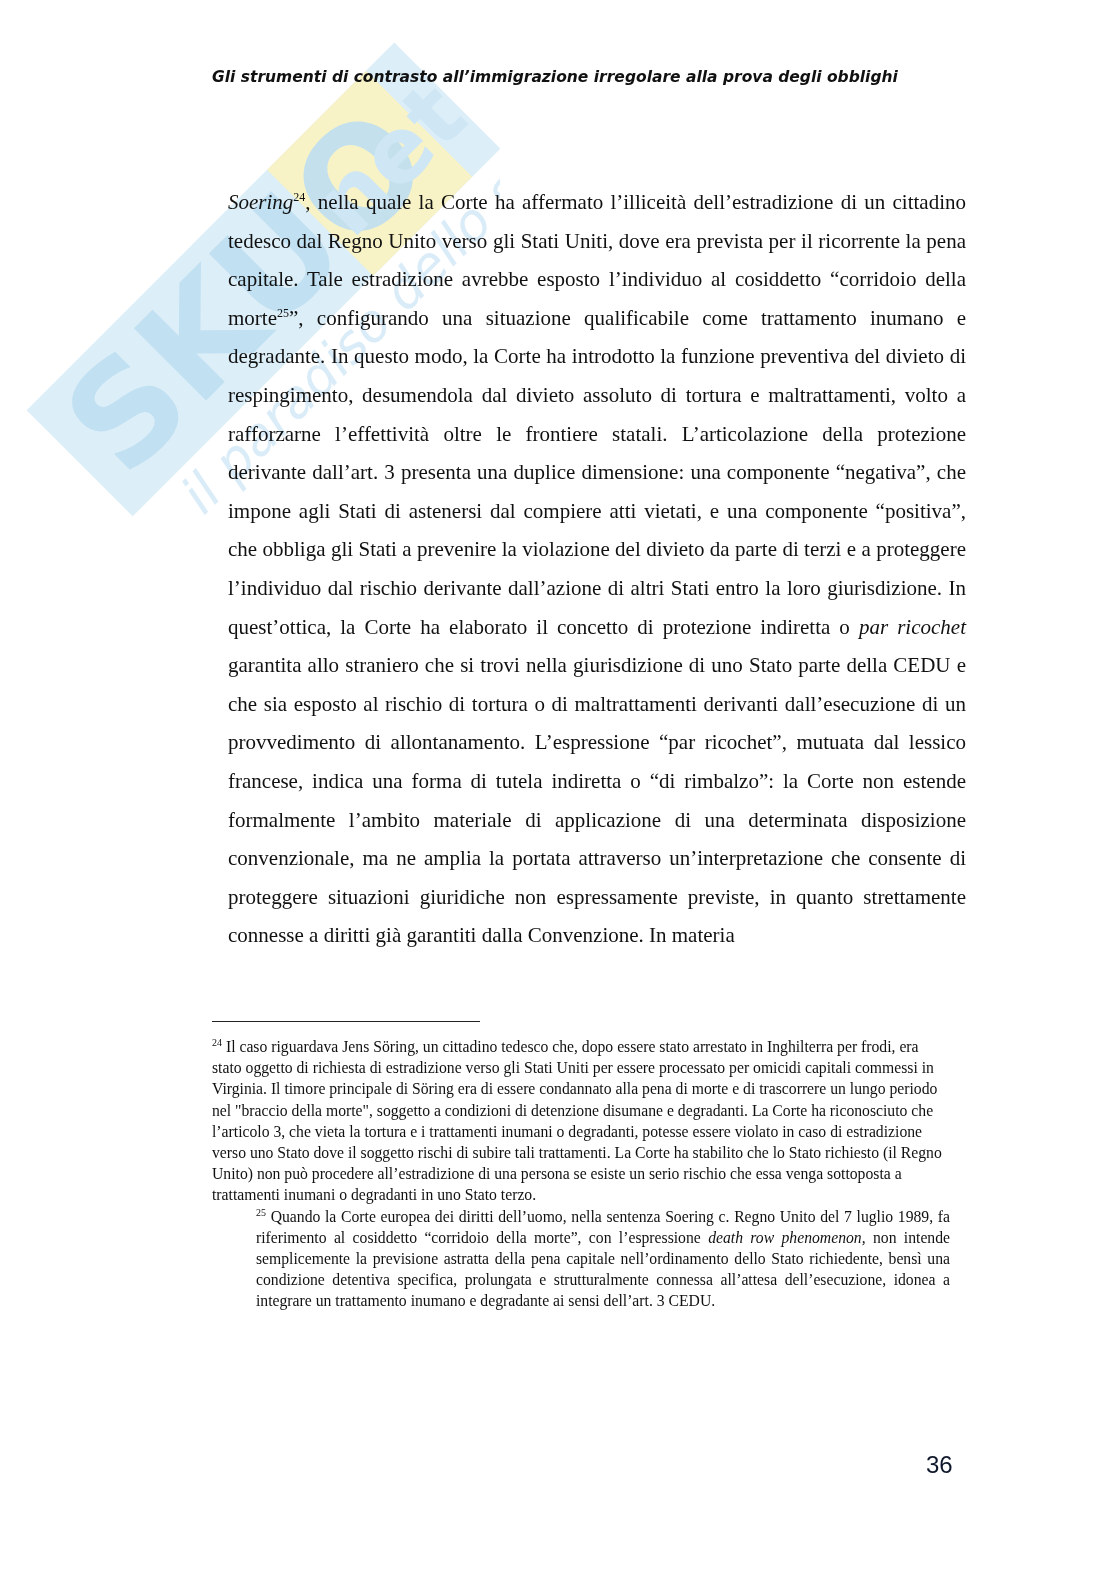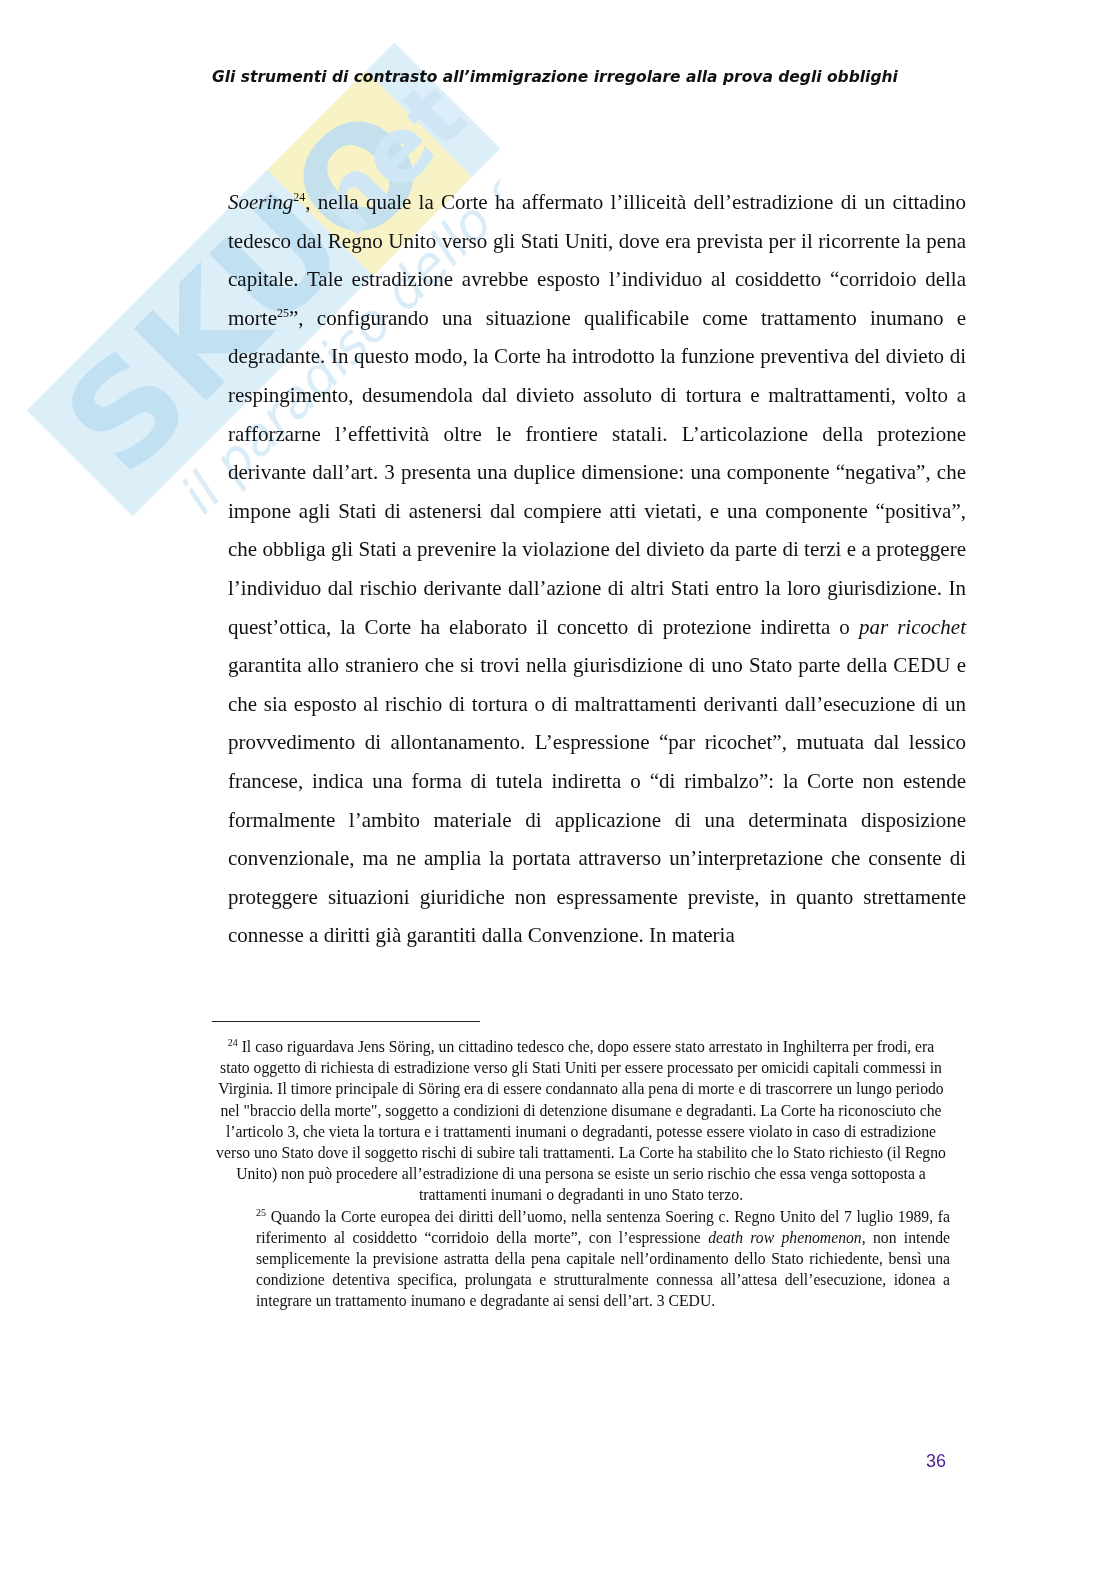--- a/index.html
+++ b/index.html
@@ -27,27 +27,27 @@
     .fn-sep {
       position: absolute; left: 212px; top: 1021px; width: 268px; height: 0;
       border-top: 1.3px solid #222; z-index: 1;
     }
 
     .footnotes {
       position: absolute; left: 212px; top: 1036px; width: 738px;
       font-family: "Liberation Serif", serif; font-size: 15.7px; line-height: 21.2px;
       color: #111; z-index: 1;
     }
-    .footnote { margin: 0; text-align: center; }
+    .footnote { margin: 0; }
     .footnote.justify { text-align: justify; margin-left: 44px; }
     .footnote sup { font-size: 10px; line-height: 0; vertical-align: 6px; }
 
     .page-number {
       position: absolute; left: 926px; top: 1451px;
-      font-family: "Liberation Sans", sans-serif; font-size: 18px; color: #4c1d95; z-index: 1;
+      font-family: "Liberation Sans", sans-serif; font-size: 24px; color: #0f172a; z-index: 1;
     }
   </style>
 </head>
 <body>
 
 <div class="page">
 
   <div class="watermark">
     <svg viewBox="0 0 480 500" xmlns="http://www.w3.org/2000/svg">
       <g transform="rotate(-45 240 250)">

